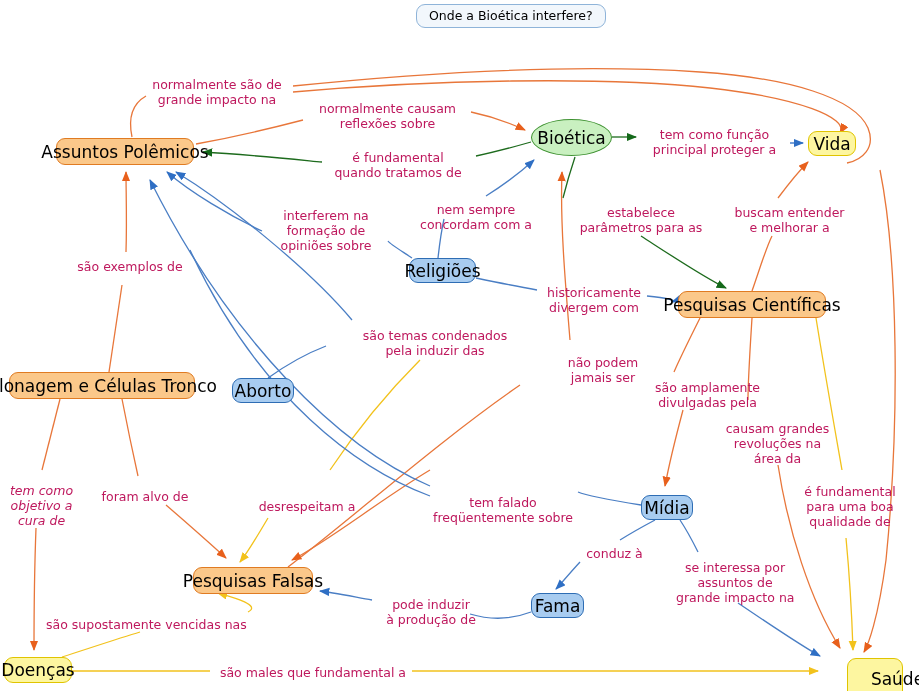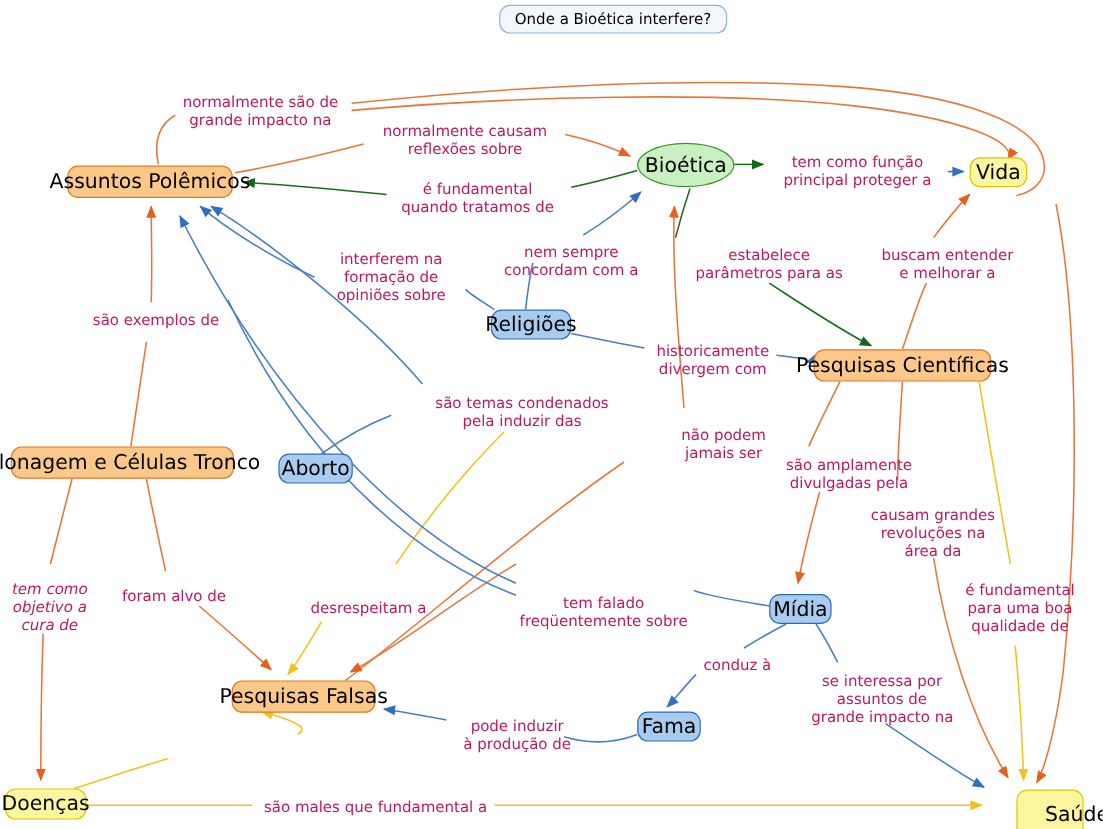--- a/index.html
+++ b/index.html
@@ -271,16 +271,17 @@
 
   <div class="elabel" style="left:583px;top:546px;width:63px;">conduz à</div>
 
   <div class="elabel" style="left:676px;top:560px;width:118px;">se interessa por
 assuntos de
 grande impacto na</div>
 
   <div class="elabel" style="left:381px;top:597px;width:100px;">pode induzir
 à produção de</div>
 
+  <div class="elabel" style="left:46px;top:617px;width:200px;">são supostamente vencidas nas</div>
 
   <div class="elabel" style="left:216px;top:665px;width:194px;">são males que fundamental a</div>
 
 </div>
 
 </body></html>

